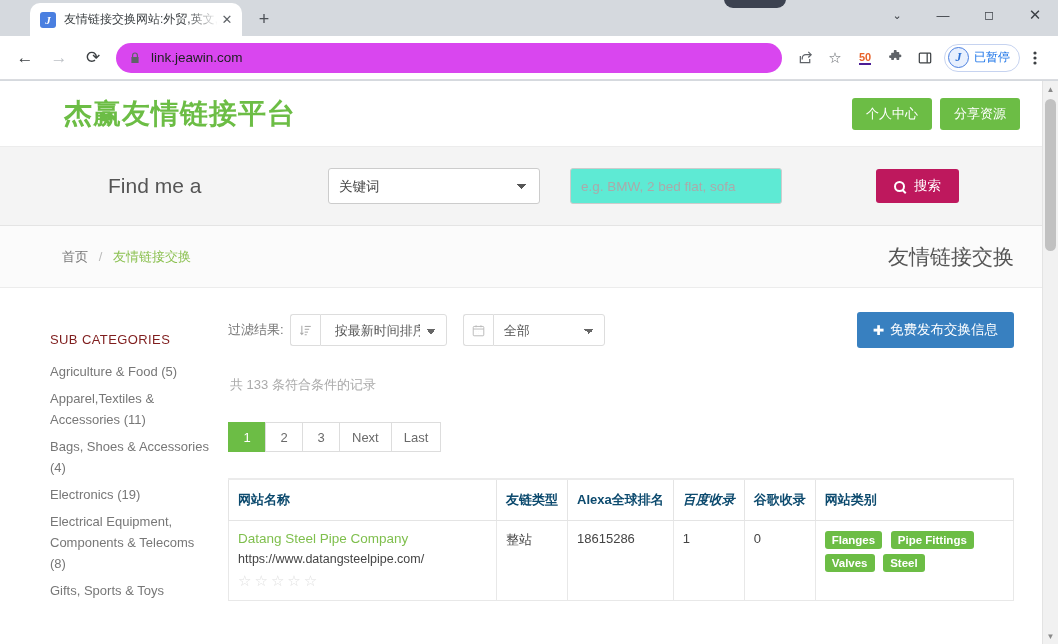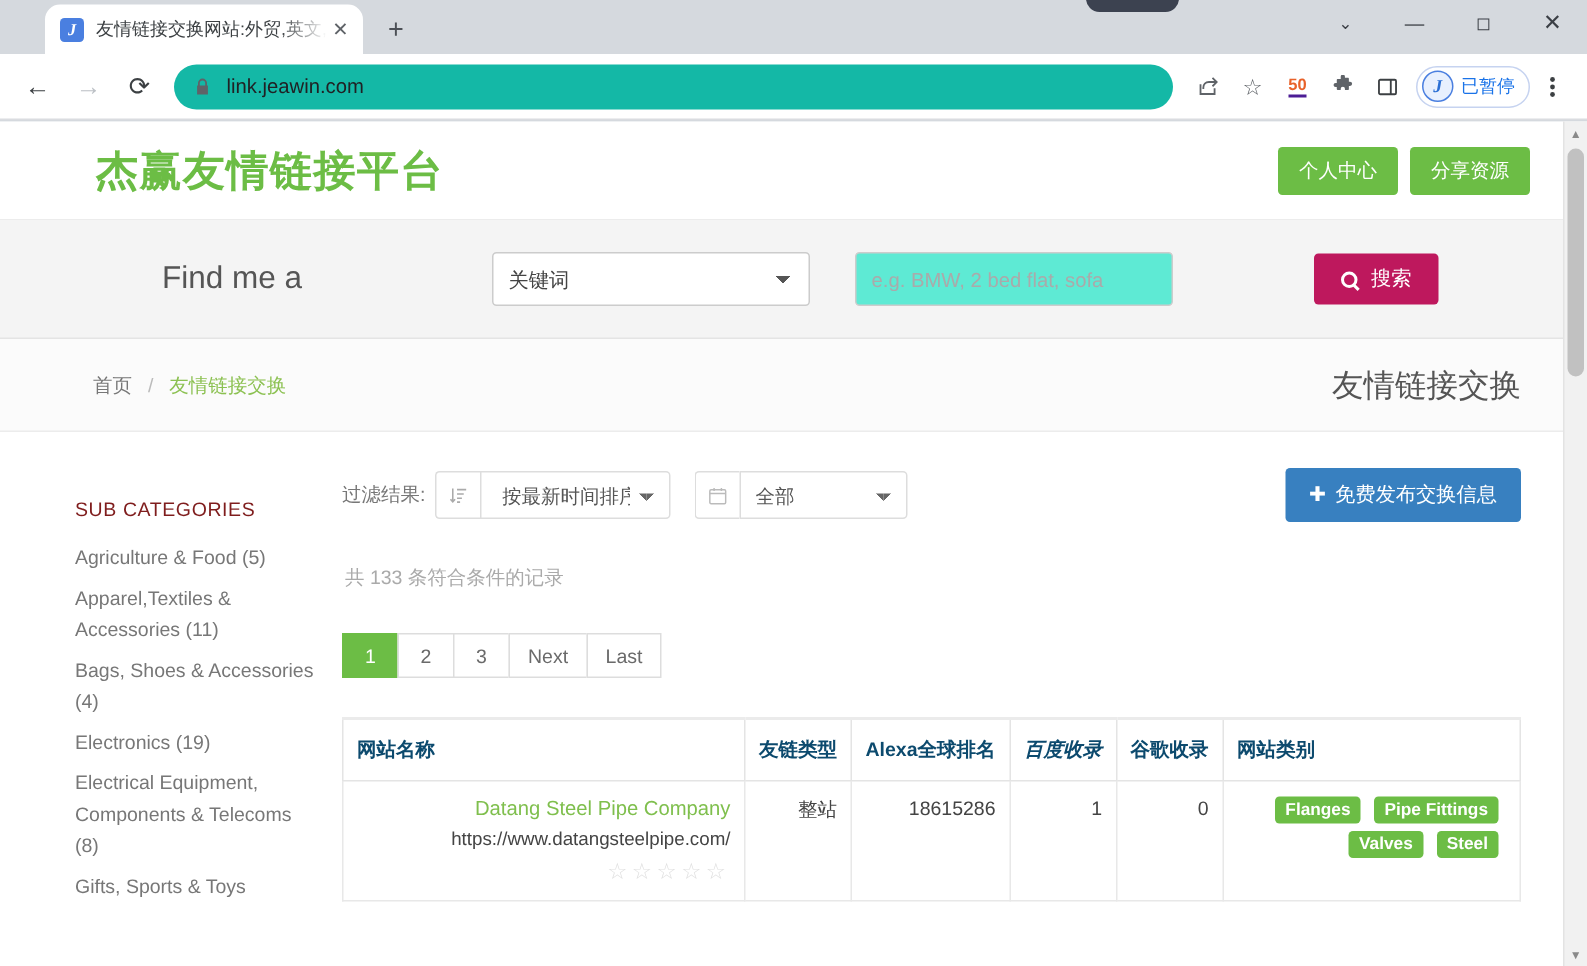--- a/index.html
+++ b/index.html
@@ -64,21 +64,21 @@
     height: 44px; background: #ffffff; display: flex; align-items: center;
     padding: 0 8px; border-bottom: 1px solid #dadce0;
   }
   .nav-btn {
     width: 34px; height: 34px; display: flex; align-items: center;
     justify-content: center; color: #3c4043; font-size: 17px; border-radius: 50%;
     flex: 0 0 34px;
   }
   .nav-btn.disabled { color: #bdc1c6; }
   .omnibox {
-    flex: 1; height: 30px; background: #14b8a6; border-radius: 15px;
+    flex: 1; height: 30px; background: #d946ef; border-radius: 15px;
     display: flex; align-items: center; margin: 0 8px 0 6px; padding: 0 12px;
   }
   .lock-icon { width: 14px; flex: 0 0 14px; color: #5f6368; font-size: 11px;
                display:flex; align-items:center; justify-content:center;}
   .omnibox-url { margin-left: 9px; font-size: 13.5px; color: #202124; }
   .tb-icon {
     width: 30px; height: 30px; display: flex; align-items: center;
     justify-content: center; color: #5f6368; font-size: 15px; flex: 0 0 30px;
   }
   .ext-pill {
@@ -214,21 +214,21 @@
   .pg.active { background: #6cbd45; border-color: #6cbd45; color: #fff; }
 
   table { width: 100%; border-collapse: collapse; margin-top: 26px; }
   thead th {
     font-size: 13px; color: #0c4a6e; font-weight: bold; text-align: left;
     padding: 11px 9px; border: 1px solid #e4e4e4; border-top: 2px solid #ebebeb;
     background: #fff; white-space: nowrap;
   }
   tbody td {
     font-size: 13px; color: #444; padding: 10px 9px;
-    border: 1px solid #e8e8e8; vertical-align: top; text-align: right;
+    border: 1px solid #e8e8e8; vertical-align: top;
   }
   .site-name { color: #7fbf4d; font-size: 13.5px; display: block; text-decoration: none; }
   .site-url { color: #444; font-size: 12.5px; display: block; margin-top: 6px; }
   .stars { margin-top: 6px; font-size: 15px; color: #e0e0e0; letter-spacing: 3px; }
   .tag {
     display: inline-block; background: #6cbd45; color: #fff; font-size: 11.5px;
     padding: 3px 7px; border-radius: 3px; margin: 0 5px 5px 0; font-weight: bold;
   }
   .c-name { width: 268px; }
   .c-type { width: 68px; }

